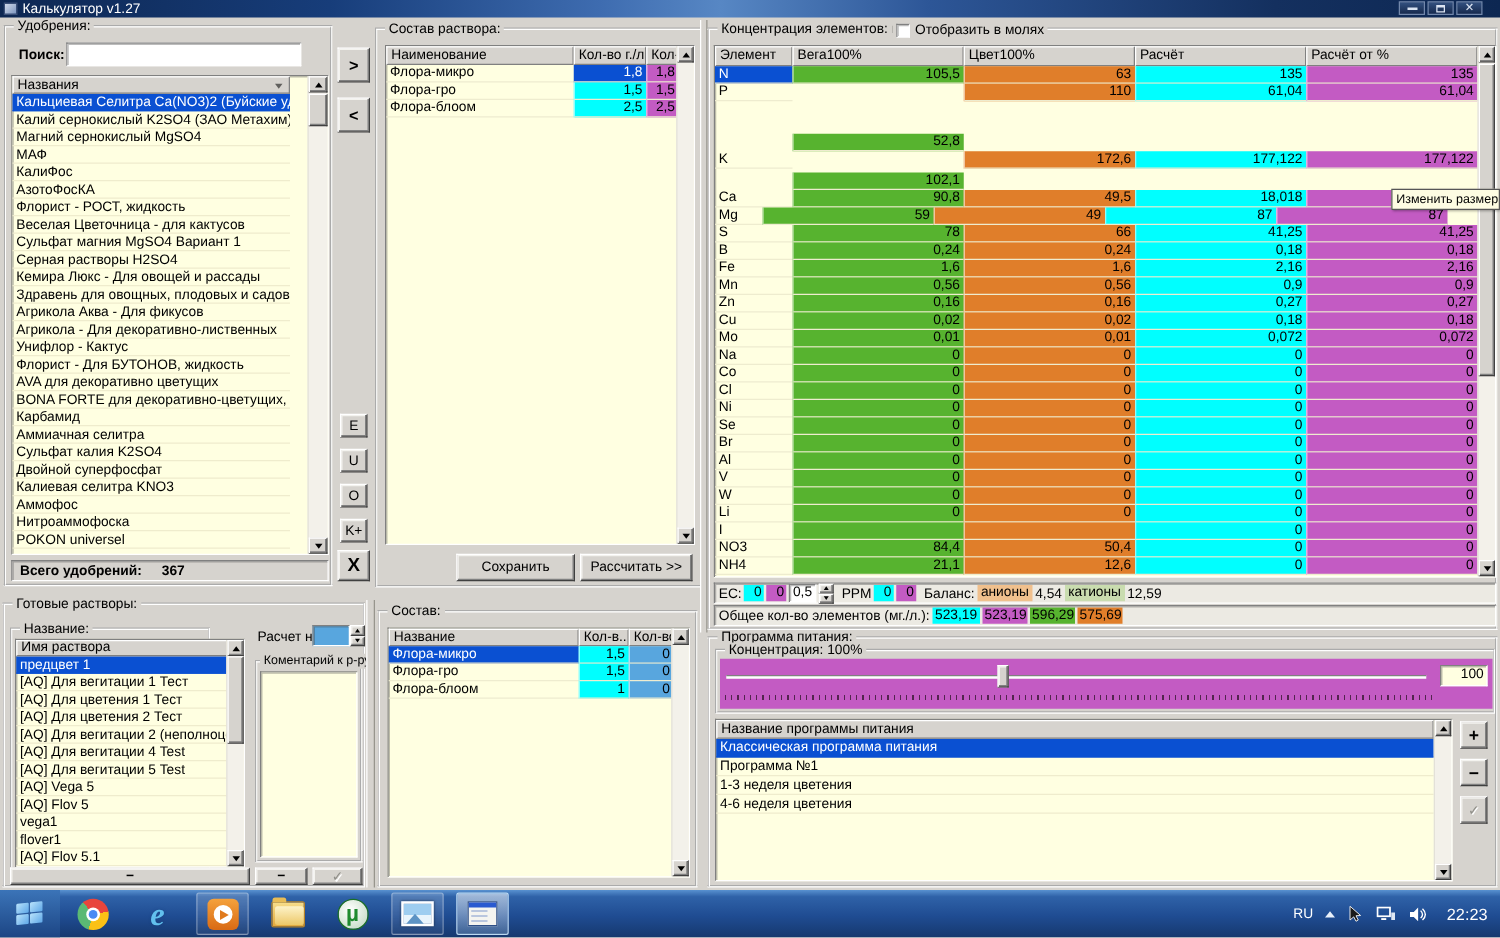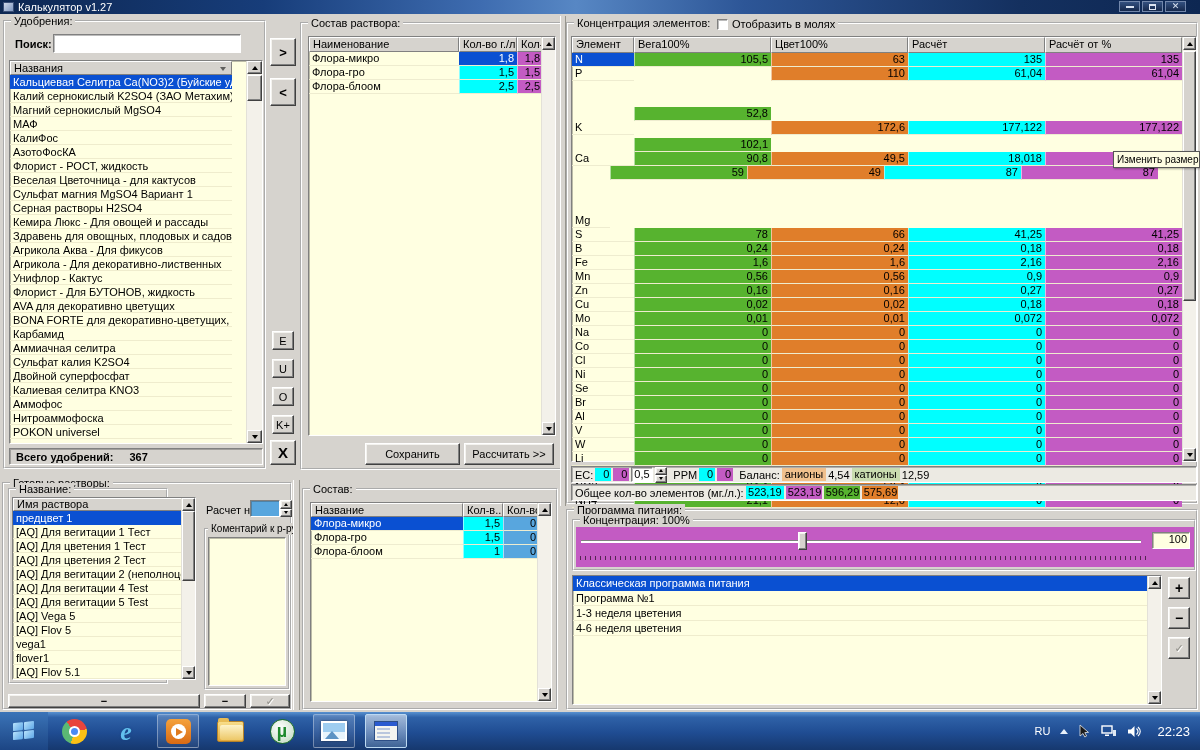--- a/index.html
+++ b/index.html
@@ -262,21 +262,21 @@
             <div class="cell num bg-magenta" style="width: 137px;">177,122</div>
           </div>
           <div class="erow">
             <div class="cell" style="width: 62px;">Ca</div>
             <div class="cell num bg-green" style="width: 137px;">90,8</div>
             <div class="cell num bg-orange" style="width: 137px;">49,5</div>
             <div class="cell num bg-cyan" style="width: 137px;">18,018</div>
             <div class="cell num bg-magenta" style="width: 137px;">18,018</div>
           </div>
           <div class="erow">
-            <div class="cell" style="width: 38px; margin-top: 48px;">Mg</div>
+            <div class="cell" style="width: 38px;">Mg</div>
             <div class="cell num bg-green" style="width: 137px;">59</div>
             <div class="cell num bg-orange" style="width: 137px;">49</div>
             <div class="cell num bg-cyan" style="width: 137px;">87</div>
             <div class="cell num bg-magenta" style="width: 137px;">87</div>
           </div>
           <div class="erow">
             <div class="cell" style="width: 62px;">S</div>
             <div class="cell num bg-green" style="width: 137px;">78</div>
             <div class="cell num bg-orange" style="width: 137px;">66</div>
             <div class="cell num bg-cyan" style="width: 137px;">41,25</div>
@@ -456,21 +456,21 @@
       <span class="valbox" style="width:36px;background:#c35bc3">523,19</span>
       <span class="valbox" style="width:36px;background:#57b32f">596,29</span>
       <span class="valbox" style="width:36px;background:#e07e2a">575,69</span>
     </div>
   </div>
 
   <div id="tooltip">Изменить размер</div>
 
   <div class="fieldset" style="left:2px;top:482px;width:290px;height:228px">
     <div class="flabel">Готовые растворы:</div>
-    <div class="fieldset" style="left:4px;top:4px;width:160px;height:196px;position:absolute">
+    <div class="fieldset" style="left:4px;top:18px;width:160px;height:196px;position:absolute">
       <div class="flabel">Название:</div>
       <div class="abs sunken listbg" style="left:2px;top:7px;width:184px;height:183px">
         <div style="display:flex">
           <div class="hcell" style="width:170px;height:13px;line-height:11px"><span>Имя раствора</span></div>
         </div>
         <div id="ready-list" style="width:170px">
             <div class="li sel">предцвет 1</div>
             <div class="li">[AQ] Для вегитации 1 Тест</div>
             <div class="li">[AQ] Для цветения 1 Тест</div>
             <div class="li">[AQ] Для цветения 2 Тест</div>
@@ -562,20 +562,23 @@
       <div class="flabel">Концентрация: 100%</div>
       <div id="slider-area">
         <div id="slider-track"></div>
         <div id="slider-thumb" class="btn"></div>
         <div id="ticks"></div>
         <div id="conc-value" class="sunken valbox">100</div>
       </div>
     </div>
 
     <div class="abs sunken listbg" style="left:4px;top:64px;width:590px;height:130px">
+      <div style="display:flex">
+        <div class="hcell" style="width:574px;height:15px"><span>Название программы питания</span></div>
+      </div>
       <div id="prog-list" style="width:574px">
           <div class="li sel" style="height: 15px; line-height: 15px;">Классическая программа питания</div>
           <div class="li" style="height: 15px; line-height: 15px;">Программа №1</div>
           <div class="li" style="height: 15px; line-height: 15px;">1-3 неделя цветения</div>
           <div class="li" style="height: 15px; line-height: 15px;">4-6 неделя цветения</div>
         </div>
       <div class="vscroll" style="right:0;top:0;width:14px;height:128px">
         <div class="sarrow" style="top:0">
             <div class="tu"></div>
           </div>

